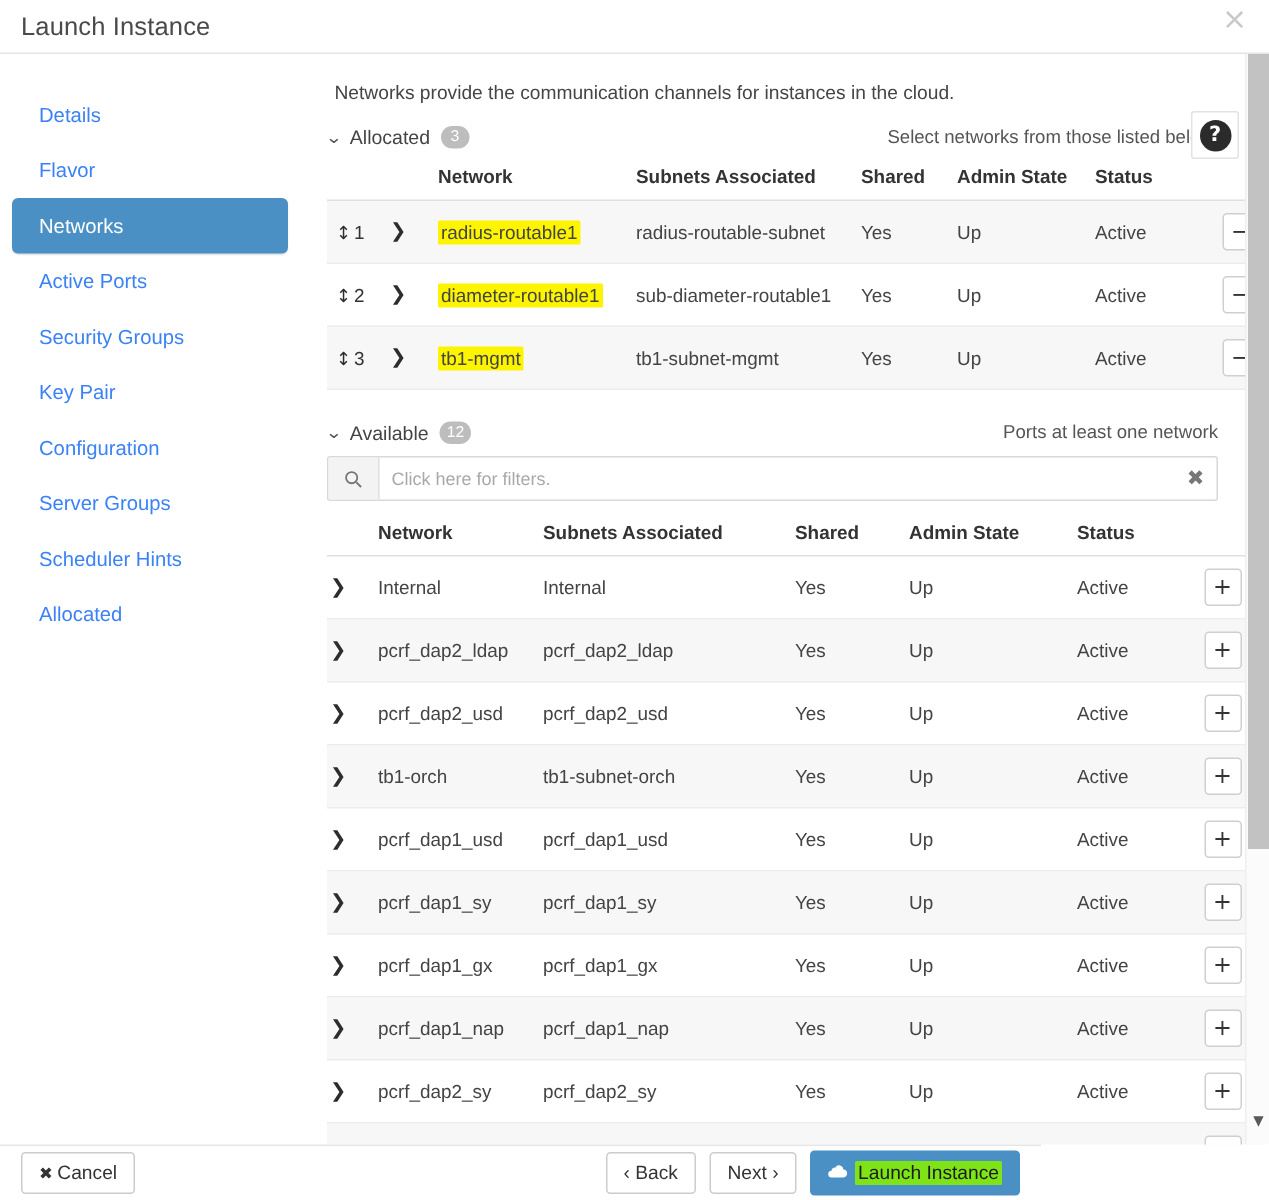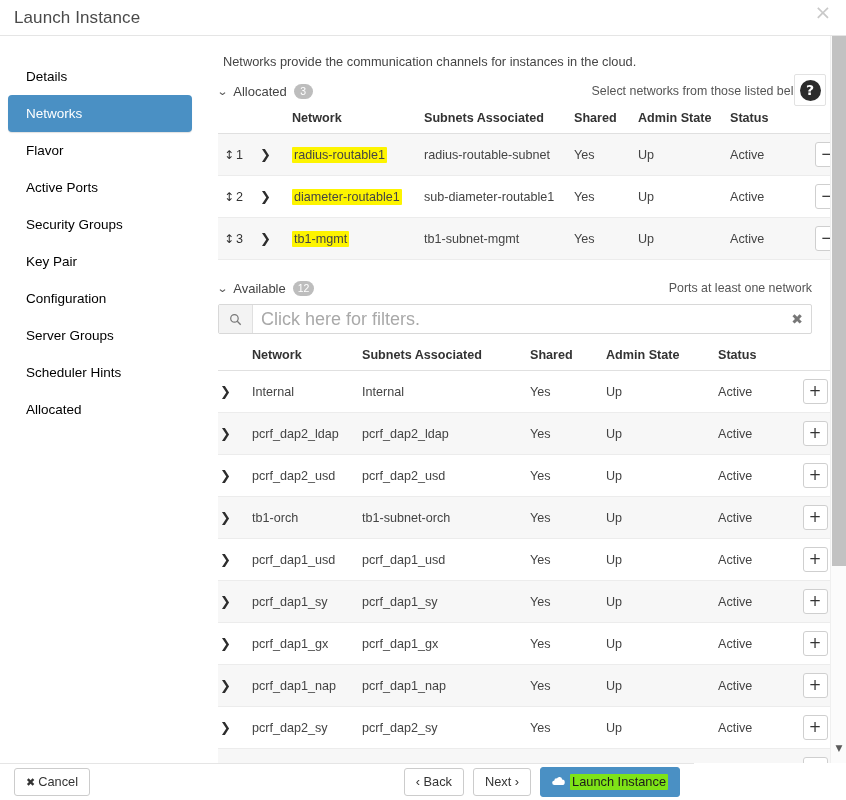--- a/index.html
+++ b/index.html
@@ -61,21 +61,21 @@
     padding-top: 22px;
     background: #ffffff;
   }
   .side-item {
     height: 37px;
     display: flex;
     align-items: center;
     padding-left: 18px;
     margin: 0 8px 0 8px;
     font-size: 13.5px;
-    color: #000000;
+    color: #3b82f6;
     border-radius: 4px;
     cursor: pointer;
     white-space: nowrap;
   }
   .side-item.active {
     background: #4a90c4;
     color: #ffffff;
     box-shadow: 0 1px 1px rgba(0,0,0,.12);
   }
 
@@ -215,21 +215,21 @@
     width: 34px; height: 100%;
     display: flex; align-items: center; justify-content: center;
     background: #f3f3f3;
     border-right: 1px solid #e0e0e0;
     color: #777;
   }
   .filter-input {
     flex: 1 1 auto;
     border: 0;
     outline: none;
-    font-size: 18px;
+    font-size: 12px;
     color: #8b5cf6;
     padding: 0 8px;
     font-family: "Liberation Sans", sans-serif;
     background: transparent;
   }
   .filter-input::placeholder { color: #a9a9a9; }
   .filter-clear {
     width: 28px;
     text-align: center;
     color: #777;
@@ -357,25 +357,25 @@
     <h1>Launch Instance</h1>
     <div class="close-x">×</div>
   </div>
 
   <div class="body-wrap">
 
     <div class="sidebar">
       <div class="side-item">
           <span>Details</span>
         </div>
+      <div class="side-item">
+          <span>Flavor</span>
+        </div>
       <div class="side-item active">
           <span>Networks</span>
-        </div>
-      <div class="side-item">
-          <span>Flavor</span>
         </div>
       <div class="side-item">
           <span>Active Ports</span>
         </div>
       <div class="side-item">
           <span>Security Groups</span>
         </div>
       <div class="side-item">
           <span>Key Pair</span>
         </div>

